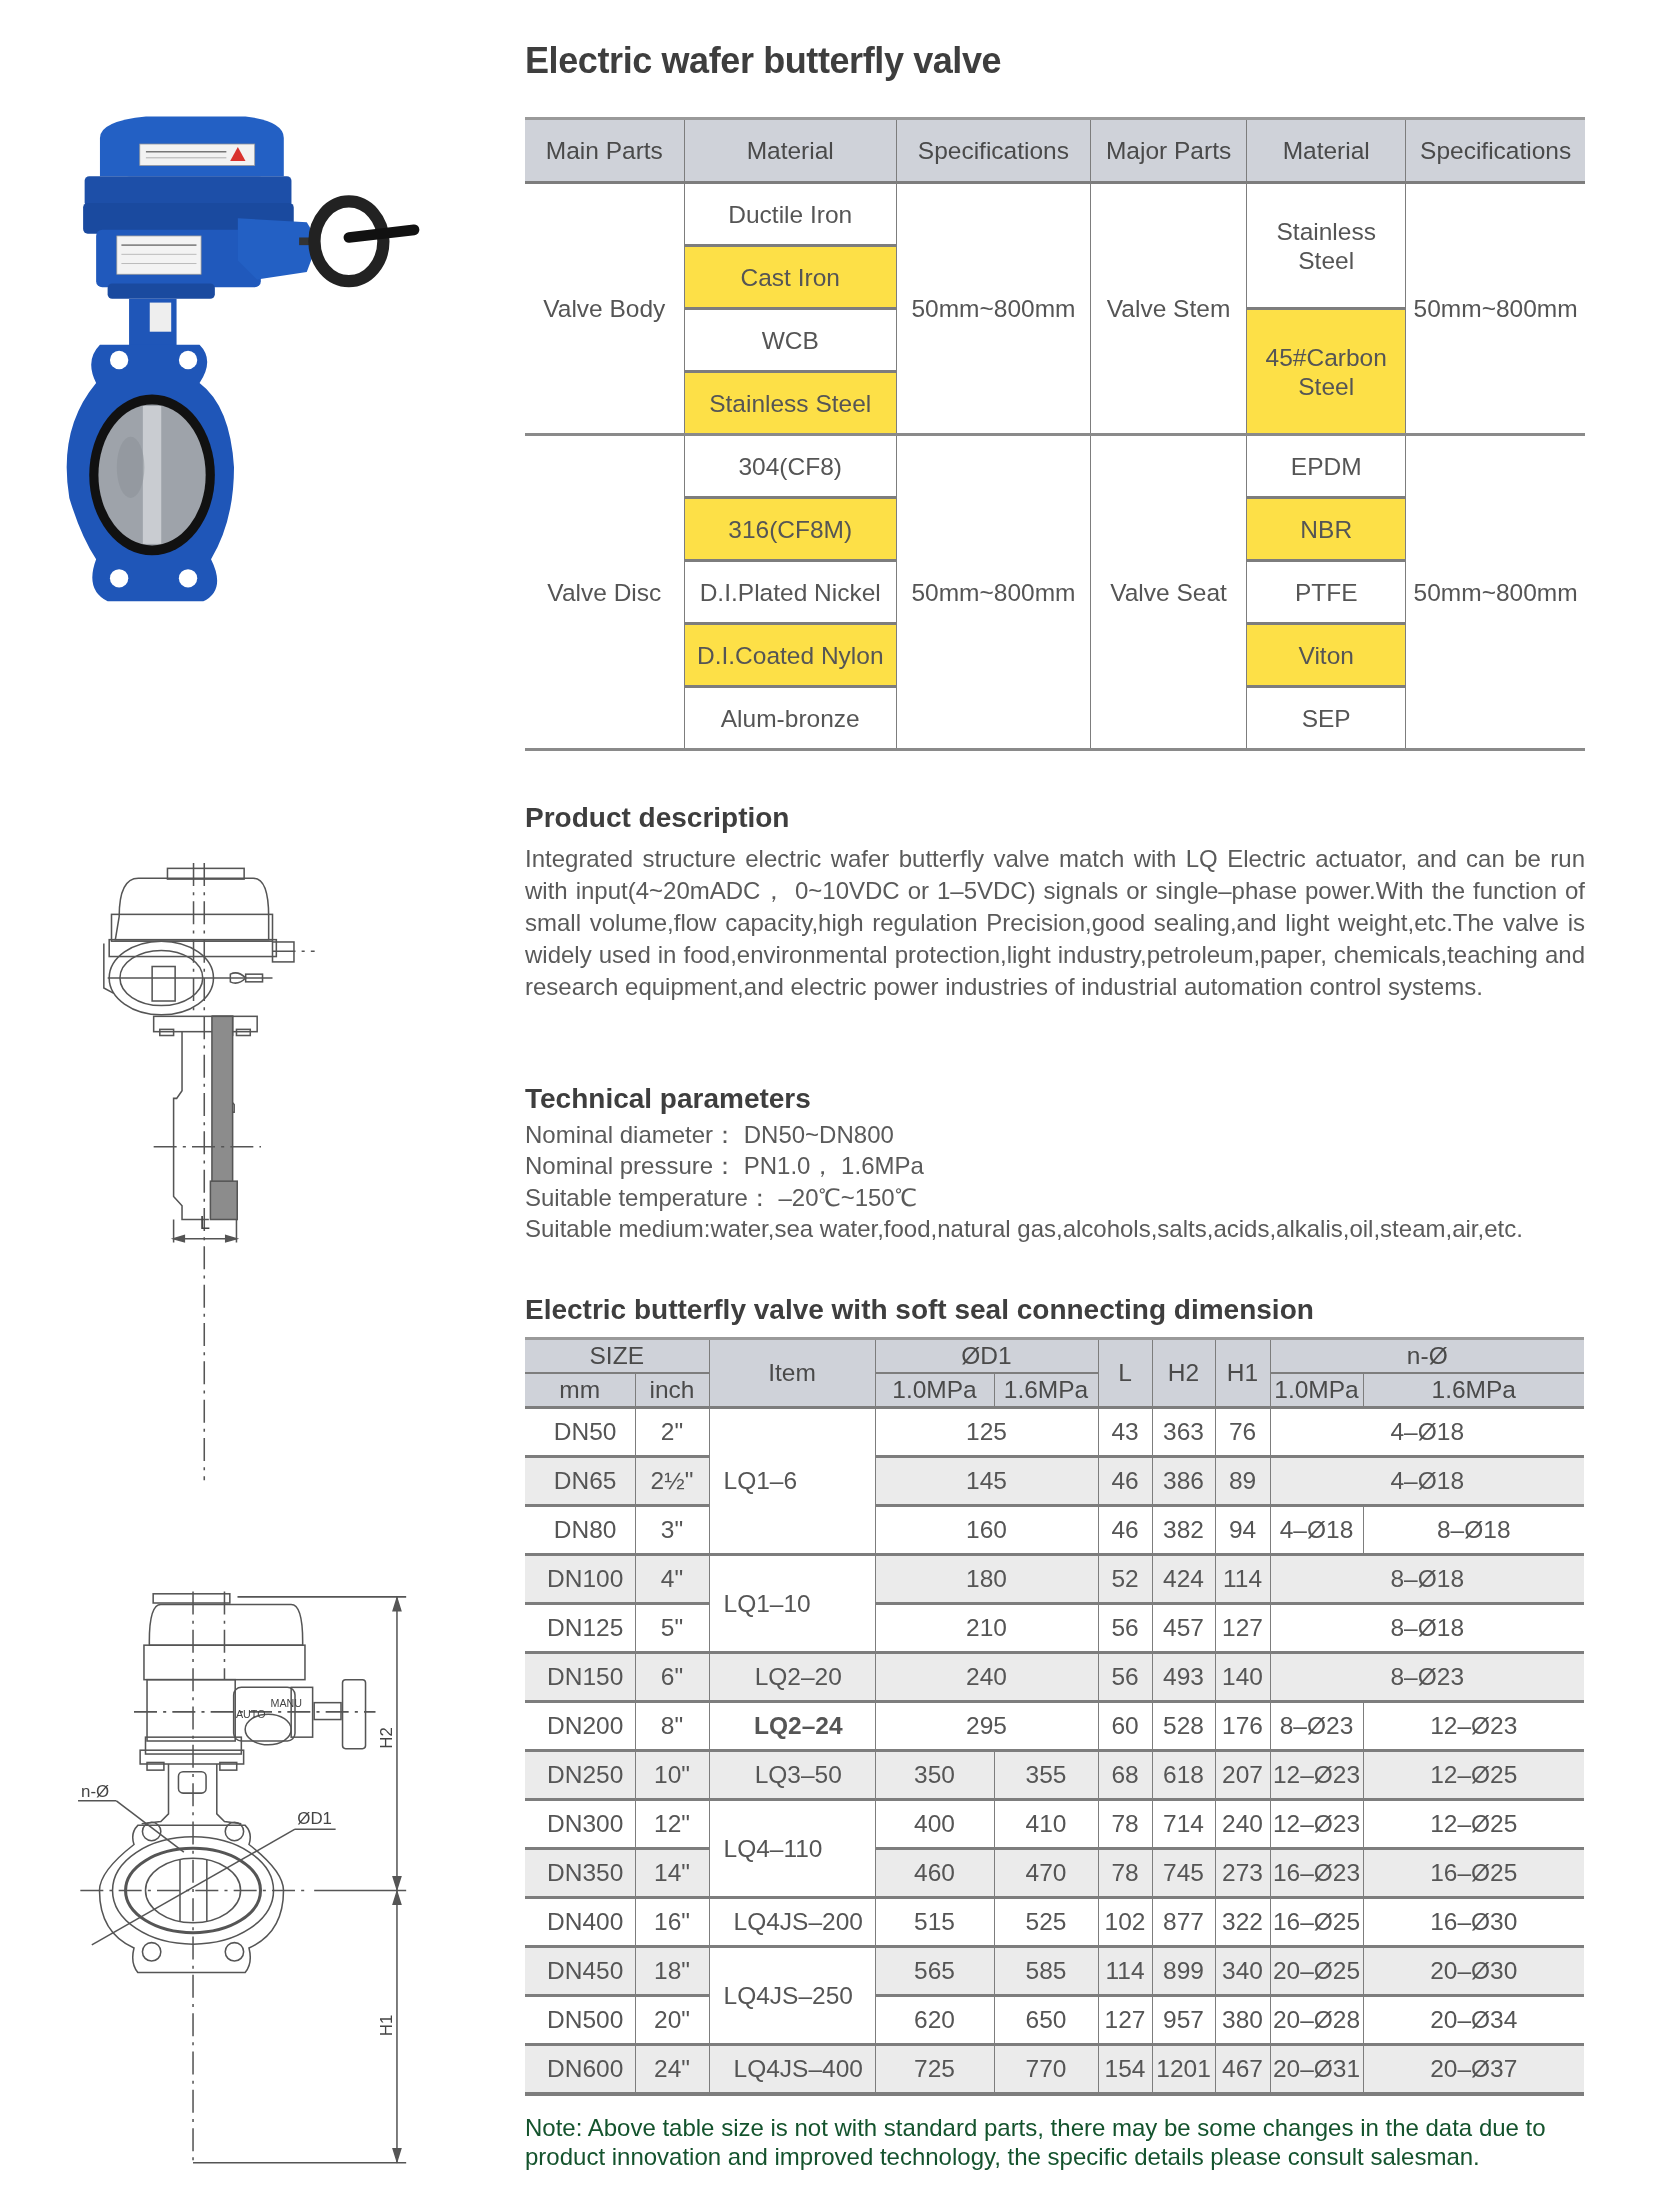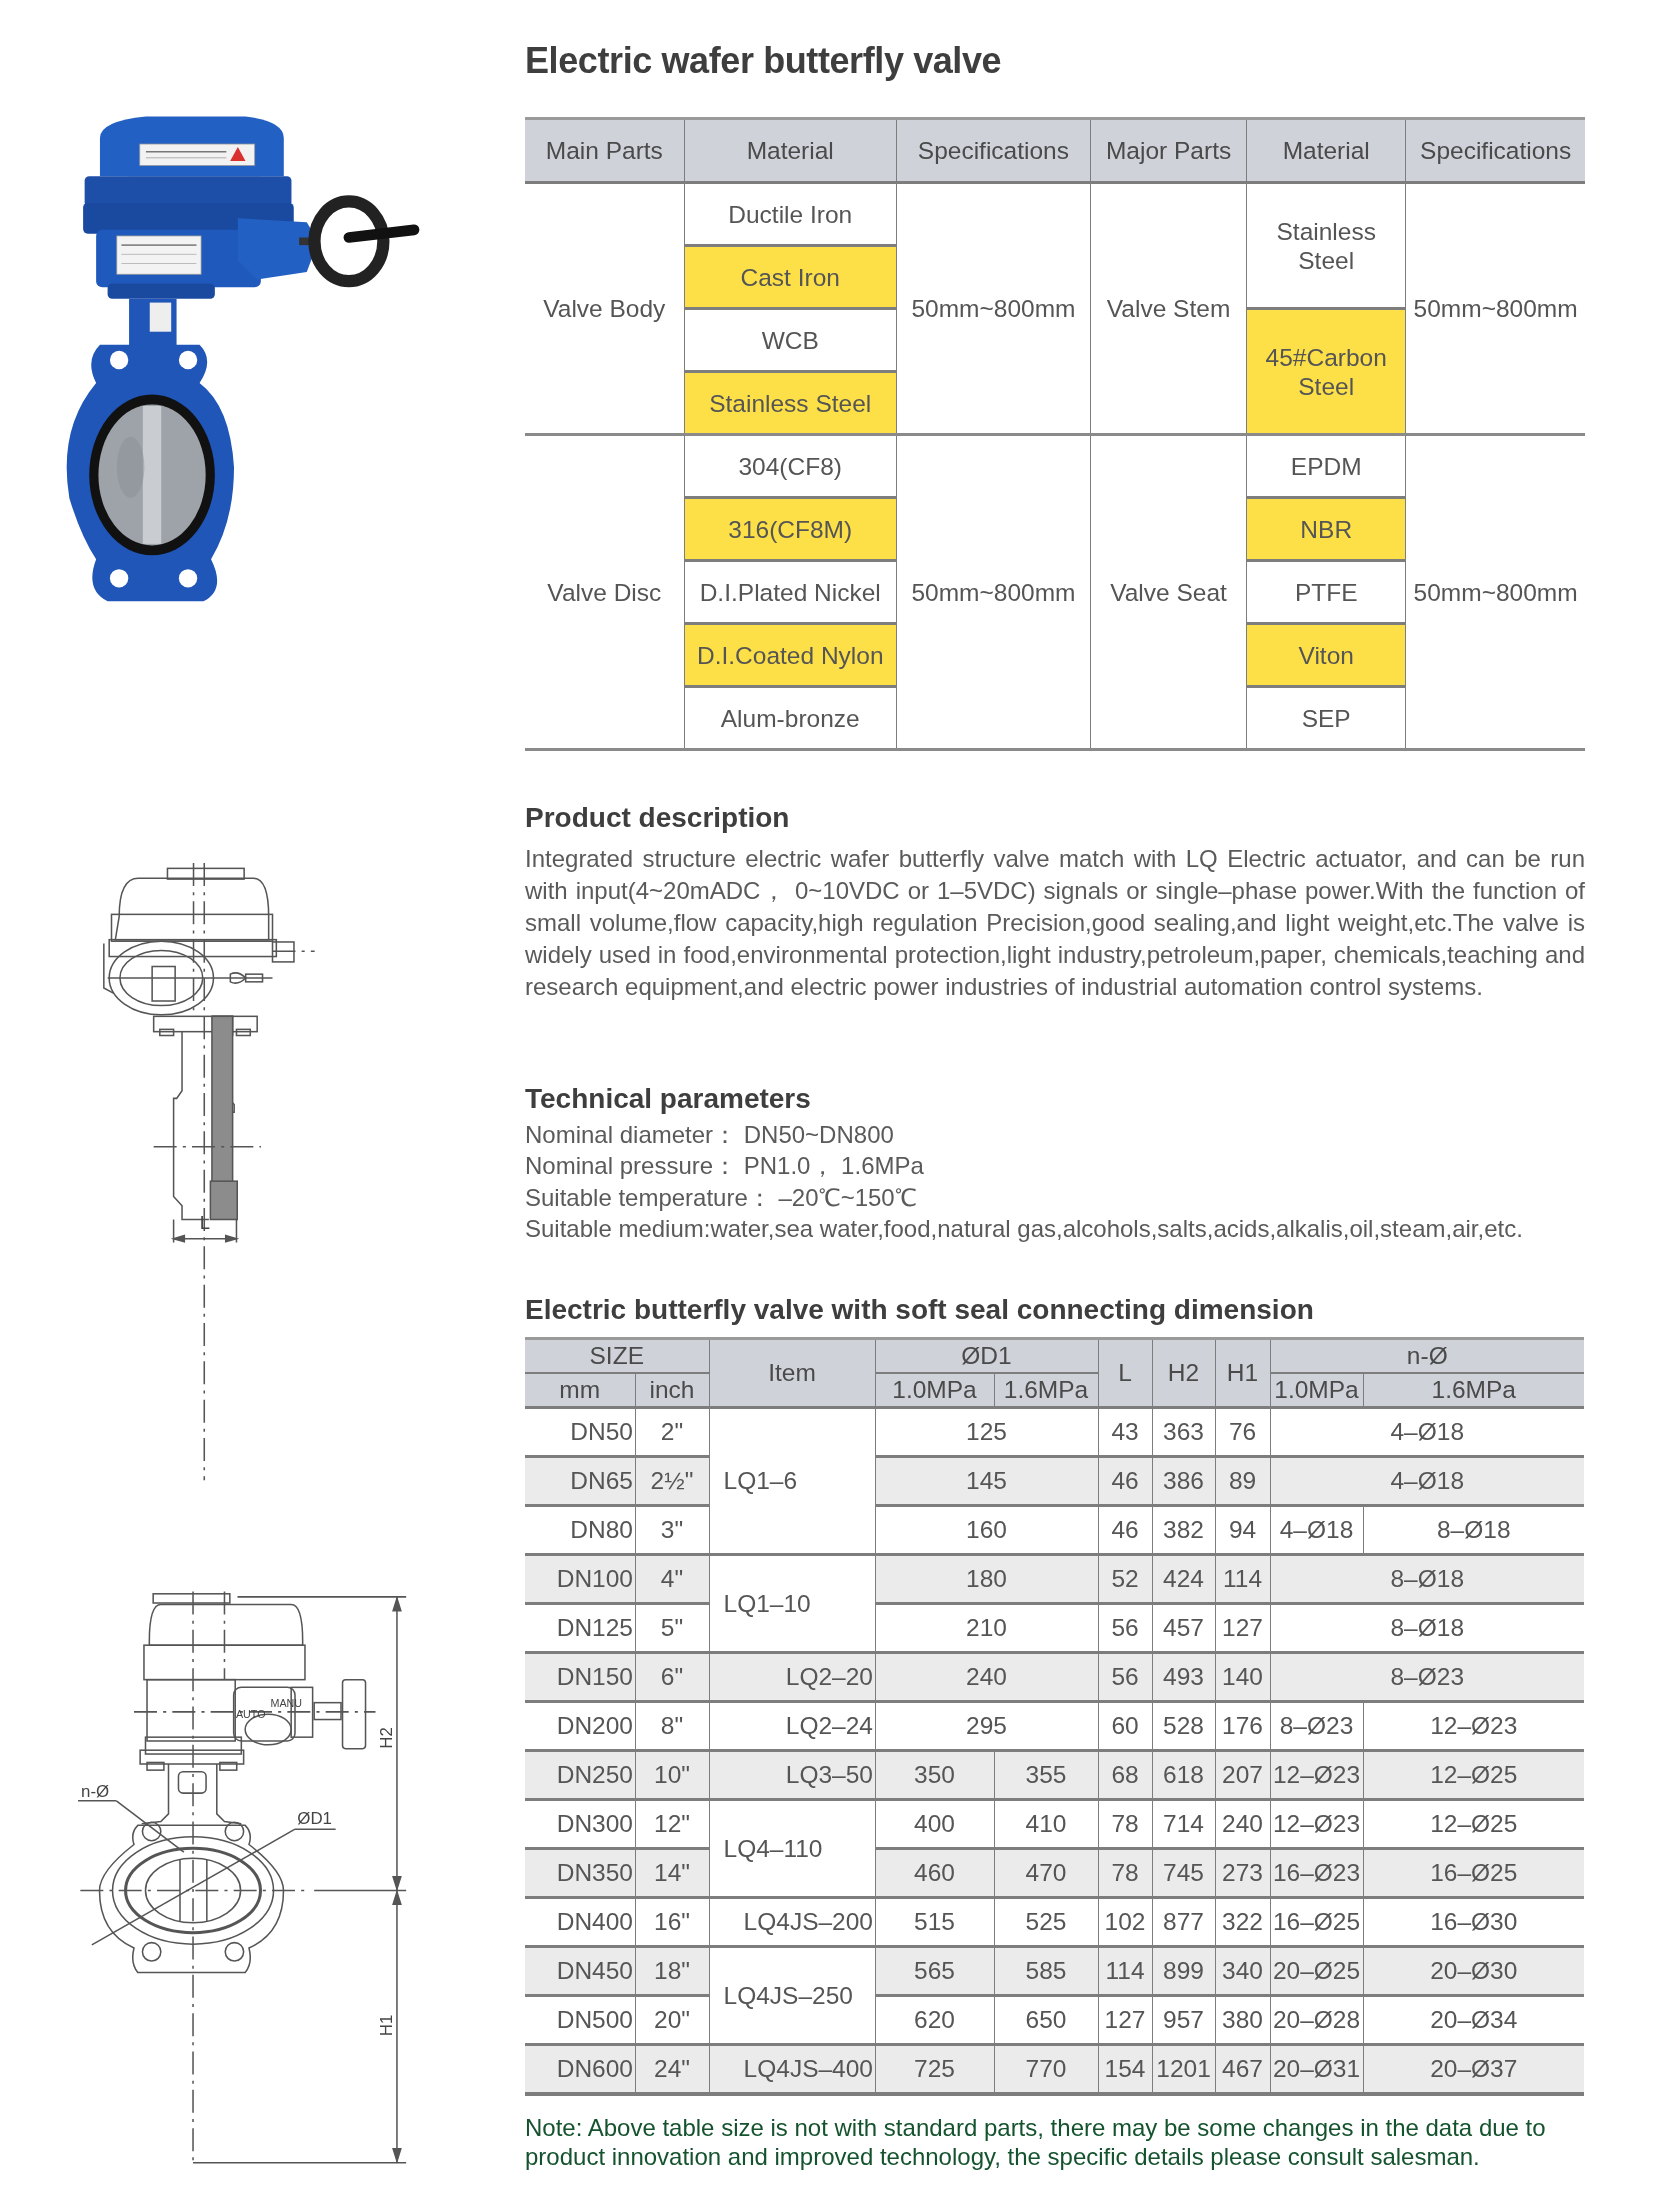--- a/index.html
+++ b/index.html
@@ -35,21 +35,21 @@
       text-align:center; vertical-align:middle; font-size:24.5px; color:#555; padding:0 1.5px; white-space:nowrap; }
   #dim-table tr > *:first-child { border-left:none; }
   #dim-table tr > *:last-child { border-right:none; }
   #dim-table thead th { background:#cfd2d9; color:#4a4a4a; }
   #dim-table thead tr.h1 th { height:32px; border-top:3.8px solid #9a9a9a; }
   #dim-table thead tr.h1 th.grp { border-bottom:2.3px solid #7d7d7d; }
   #dim-table thead tr.h2 th { height:32px; border-bottom:3.8px solid #7d7d7d; }
   #dim-table thead th.rs { border-bottom:3.8px solid #7d7d7d; }
   #dim-table tbody td { height:46px; border-bottom:3.1px solid #7d7d7d; }
   #dim-table tbody tr.shade td.sh { background:#ebebeb; }
-  #dim-table td.left { text-align:right; padding-left:12.3px; }
+  #dim-table td.left { text-align:center; padding-left:12.3px; }
   #dim-table td.item { background:#ffffff !important; text-align:left; padding-left:14px; }
   #dim-table tbody tr:last-child td { border-bottom:4.6px solid #7d7d7d; }
 
   .note { position:absolute; left:525px; width:1060px; font-size:24px; line-height:29px; color:#14532d; }
 
   
   .fig { position:absolute; }
   .fig svg { display:block; }
   .drawlabel { font-family:"Liberation Sans", sans-serif; fill:#444; }
 </style>
@@ -357,21 +357,21 @@
       <td colspan="2" class="sh">240</td>
       <td class="sh">56</td>
       <td class="sh">493</td>
       <td class="sh">140</td>
       <td colspan="2" class="sh">8–Ø23</td>
     </tr>
 
     <tr>
       <td class="left sh">DN200</td>
       <td class="sh">8"</td>
-      <td class="left sh" style="padding-left:14px;">LQ2–24</td>
+      <td class="left sh" style="padding-left:14px;font-weight:bold;">LQ2–24</td>
       <td colspan="2" class="sh">295</td>
       <td class="sh">60</td>
       <td class="sh">528</td>
       <td class="sh">176</td>
       <td class="sh">8–Ø23</td>
       <td class="sh">12–Ø23</td>
     </tr>
 
     <tr class="shade">
       <td class="left sh">DN250</td>

